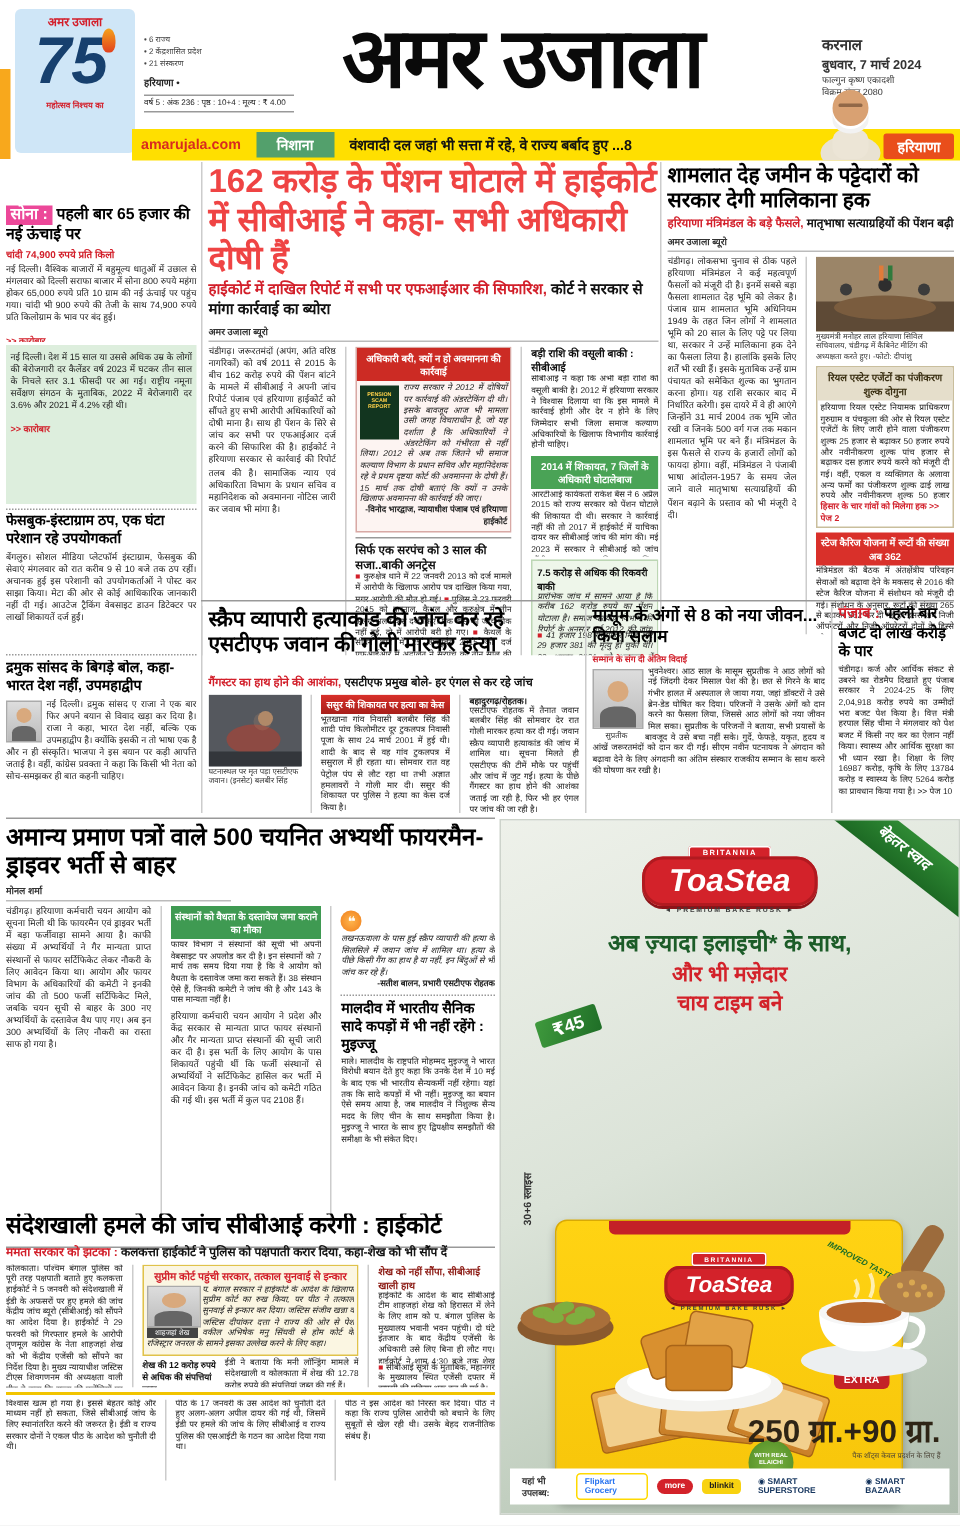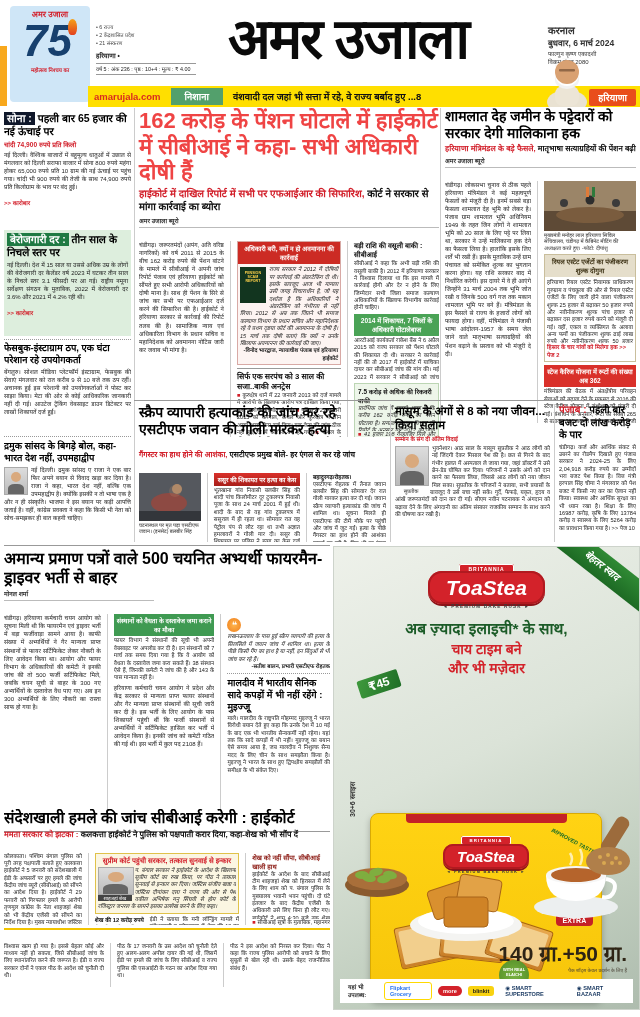--- a/index.html
+++ b/index.html
@@ -32,21 +32,21 @@
   .red{color:#d21f2a;}
   .more{color:#d21f2a;font-weight:bold;}
   .hd-xl{font-size:22px;font-weight:900;line-height:1.17;color:#ef4444;}
   .hd-lg{font-size:16px;font-weight:900;line-height:1.2;color:#000;}
   .hd-md{font-size:14px;font-weight:900;line-height:1.22;color:#000;}
   .hd-sm{font-size:10.5px;font-weight:900;line-height:1.25;color:#000;}
   .hd-xs{font-size:9.5px;font-weight:900;line-height:1.25;color:#000;}
   .sub{font-size:10px;font-weight:bold;line-height:1.25;}
   .byline{font-size:6.2px;font-weight:bold;color:#333;border-bottom:1px solid #bbb;padding-bottom:2px;}
   .cols{display:flex;gap:6px;overflow:hidden;}
-  .col{overflow:hidden;margin-top:10px;}
+  .col{overflow:hidden;}
   .col+.col{border-left:1px solid #ccc;padding-left:6px;}
   .hr{border-top:1px solid #999;}
   .dotline{border-top:1px dotted #999;}
   .boxhead-red{background:#cc2b24;color:#fff;font-size:6.5px;font-weight:bold;text-align:center;padding:2px;}
   .boxhead-green{background:#4aa356;color:#fff;font-size:6.6px;font-weight:bold;text-align:center;padding:2px;}
   .boxhead-tan{background:#e5decb;color:#3a2f12;font-size:6.6px;font-weight:bold;text-align:center;padding:2px;border:1px solid #c9be9c;}
   .greenbox{background:#eef6ea;border:1px solid #bcd6b4;padding:3px;}
   .italicbx{font-style:italic;}
   .photo{background:linear-gradient(145deg,#b9a489,#8a765e 55%,#5e4d3c);position:relative;overflow:hidden;}
   .caption{font-size:5.2px;color:#333;line-height:1.25;margin-top:1px;}
@@ -95,21 +95,21 @@
     <div>• 2 केंद्रशासित प्रदेश</div>
     <div>• 21 संस्करण</div>
     <div style="margin-top:3px;"><b>हरियाणा •</b></div>
     <div class="issue">वर्ष 5 : अंक 236 : पृष्ठ : 10+4 : मूल्य : ₹ 4.00</div>
   </div>
 
   <div class="abs mtitle" style="left:150px;top:4px;width:396px;">अमर उजाला</div>
 
   <div class="abs dblock" style="left:548px;top:24px;width:90px;">
     <div class="city">करनाल</div>
-    <div class="date">बुधवार, 6 मार्च 2024</div>
+    <div class="date">बुधवार, 7 मार्च 2024</div>
     <div>फाल्गुन कृष्ण एकादशी</div>
     <div>विक्रम संवत 2080</div>
   </div>
 
   <div class="abs strip" style="left:88px;top:86px;width:552px;height:21px;">
     <span class="site">amarujala.com</span>
     <span class="tagbox">निशाना</span>
     <span class="striphead">वंशवादी दल जहां भी सत्ता में रहे, वे राज्य बर्बाद हुए ...8</span>
   </div>
   <div class="abs" style="left:545px;top:52px;width:44px;height:55px;">
@@ -118,28 +118,27 @@
       <rect x="10" y="34" width="24" height="20" rx="8" fill="#ece5d6"></rect>
       <circle cx="22" cy="20" r="12" fill="#d9a172"></circle>
       <path d="M10 22 a12 12 0 0 0 24 0 l0 6 a12 9 0 0 1 -24 0 z" fill="#f2f2f2"></path>
       <path d="M10 16 a12 10 0 0 1 24 0 l-2 -6 a12 8 0 0 0 -20 0 z" fill="#eee"></path>
       <rect x="14" y="17" width="16" height="2.4" rx="1" fill="#6b4a2f" opacity=".65"></rect>
     </svg>
   </div>
   <div class="abs statetag" style="right:4px;top:89px;">हरियाणा</div>
 
   <div class="abs" style="left:4px;top:112px;width:127px;height:116px;overflow:hidden;">
-    <div class="hd-sm"><span class="chip" style="background:#0f172a;">सोना :</span> <span>पहली बार 65 हजार की नई ऊंचाई पर</span></div>
+    <div class="hd-sm"><span class="chip" style="background:#ec4899;margin-top:25px;">सोना :</span> <span>पहली बार 65 हजार की नई ऊंचाई पर</span></div>
     <div class="red" style="font-size:6.6px;font-weight:bold;margin:2px 0;">चांदी 74,900 रुपये प्रति किलो</div>
     <div class="bt">नई दिल्ली। वैश्विक बाजारों में बहुमूल्य धातुओं में उछाल से मंगलवार को दिल्ली सराफा बाजार में सोना 800 रुपये महंगा होकर 65,000 रुपये प्रति 10 ग्राम की नई ऊंचाई पर पहुंच गया। चांदी भी 900 रुपये की तेजी के साथ 74,900 रुपये प्रति किलोग्राम के भाव पर बंद हुई।</div>
     <span class="more" style="font-size:6px;">&gt;&gt; कारोबार</span>
   </div>
 
   <div class="abs" style="left:4px;top:230px;width:127px;height:106px;overflow:hidden;background:#ddeedd;padding:3px;box-sizing:border-box;">
-    <div class="hd-sm"><span class="chip" style="background:#1f7a43;">बेरोजगारी दर :</span> <span>तीन साल के निचले स्तर पर</span></div>
     <div class="bt" style="margin-top:2px;">नई दिल्ली। देश में 15 साल या उससे अधिक उम्र के लोगों की बेरोजगारी दर कैलेंडर वर्ष 2023 में घटकर तीन साल के निचले स्तर 3.1 फीसदी पर आ गई। राष्ट्रीय नमूना सर्वेक्षण संगठन के मुताबिक, 2022 में बेरोजगारी दर 3.6% और 2021 में 4.2% रही थी।</div>
     <span class="more" style="font-size:6px;">&gt;&gt; कारोबार</span>
   </div>
 
   <div class="abs dotline" style="left:4px;top:339px;width:127px;"></div>
   <div class="abs" style="left:4px;top:342px;width:127px;height:92px;overflow:hidden;">
     <div class="hd-xs">फेसबुक-इंस्टाग्राम ठप, एक घंटा परेशान रहे उपयोगकर्ता</div>
     <div class="bt" style="margin-top:2px;">बेंगलुरु। सोशल मीडिया प्लेटफॉर्म इंस्टाग्राम, फेसबुक की सेवाएं मंगलवार को रात करीब 9 से 10 बजे तक ठप रहीं। अचानक हुई इस परेशानी को उपयोगकर्ताओं ने पोस्ट कर साझा किया। मेटा की ओर से कोई आधिकारिक जानकारी नहीं दी गई। आउटेज ट्रैकिंग वेबसाइट डाउन डिटेक्टर पर लाखों शिकायतें दर्ज हुईं।</div>
   </div>
 
@@ -322,22 +321,22 @@
     <div class="ad-corner">बेहतर स्वाद</div>
 
     <div style="text-align:center;margin-top:10px;">
       <div><span class="tst-chip">BRITANNIA</span></div>
       <div style="margin-top:1px;"><span class="tst-logo">ToaStea</span></div>
       <div class="tst-tag" style="margin-top:4px;">◄ PREMIUM BAKE RUSK ►</div>
     </div>
 
     <div style="text-align:center;margin-top:8px;">
       <div class="ad-h1">अब ज़्यादा इलाइची* के साथ,</div>
+      <div class="ad-h2">और भी मज़ेदार</div>
       <div class="ad-h2">चाय टाइम बने</div>
-      <div class="ad-h2">और भी मज़ेदार</div>
     </div>
 
     <div class="ribbon45" style="left:24px;top:128px;"><span>₹45</span></div>
     <div class="abs vtext" style="left:14px;top:180px;height:90px;">30+6 स्लाइस</div>
 
     <div class="abs pack" style="left:36px;top:136px;width:230px;height:186px;">
       <div class="pack-top"></div>
       <div style="text-align:center;margin-top:14px;">
         <span class="tst-chip" style="font-size:4.4px;">BRITANNIA</span>
         <div style="margin-top:2px;"><span class="tst-logo" style="font-size:15px;padding:2px 12px;border-radius:10px;">ToaStea</span></div>
@@ -399,21 +398,21 @@
             <circle cx="26" cy="42" r="2"></circle>
             <circle cx="34" cy="45" r="2"></circle>
             <circle cx="22" cy="50" r="2"></circle>
             <circle cx="30" cy="50" r="2"></circle>
             <circle cx="38" cy="50" r="2"></circle>
           </g>
         </svg>
     </div>
 
     <div class="abs" style="right:12px;top:392px;text-align:right;">
-      <div class="price">140 ग्रा.+50 ग्रा.</div>
+      <div class="price">250 ग्रा.+90 ग्रा.</div>
       <div style="font-size:4.8px;color:#4a4336;">पैक शॉट्स केवल प्रदर्शन के लिए हैं</div>
     </div>
 
     <div class="abs retail" style="left:6px;right:6px;bottom:6px;">
       <span style="font-size:6px;font-weight:bold;color:#333;">यहां भी उपलब्ध:</span>
       <span class="rchip" style="color:#2874f0;background:#fff;border:1px solid #ffd900;">Flipkart Grocery</span>
       <span class="rchip" style="color:#fff;background:#d3222a;border-radius:8px;">more</span>
       <span class="rchip" style="color:#1c1c1c;background:#f8d210;">blinkit</span>
       <span class="rchip" style="color:#15355e;background:#fff;">◉ <span>SMART SUPERSTORE</span></span>
       <span class="rchip" style="color:#15355e;background:#fff;">◉ <span>SMART BAZAAR</span></span>

